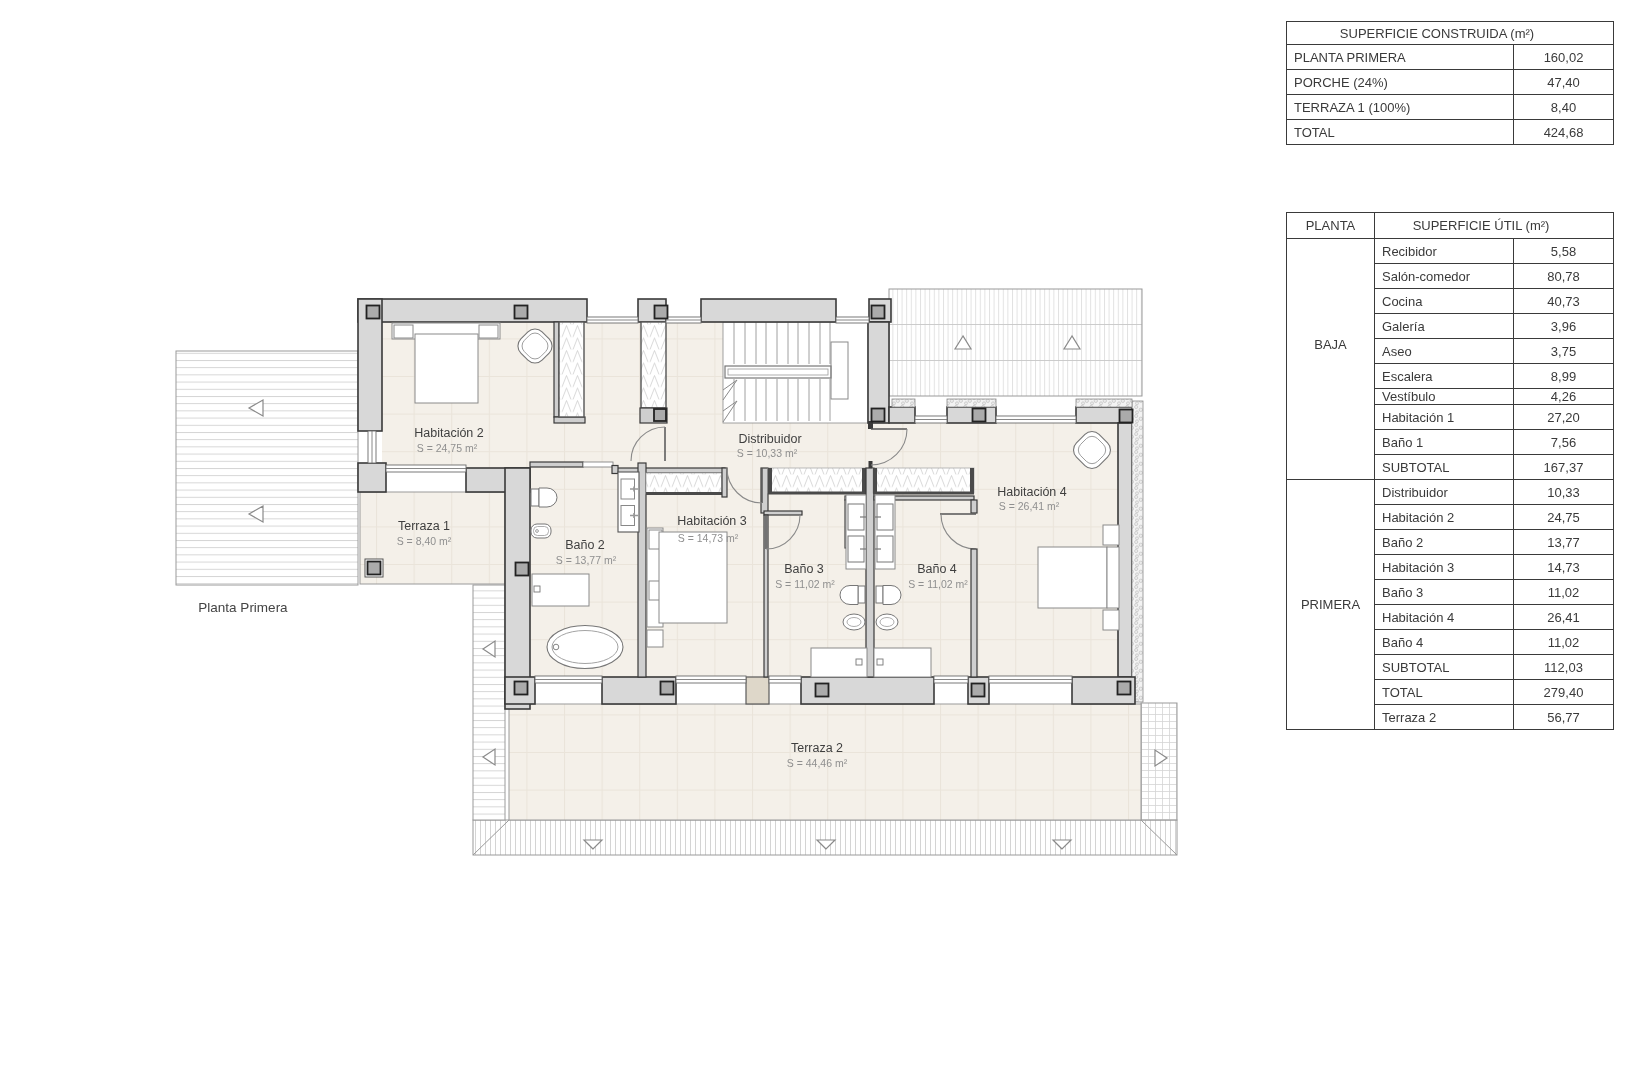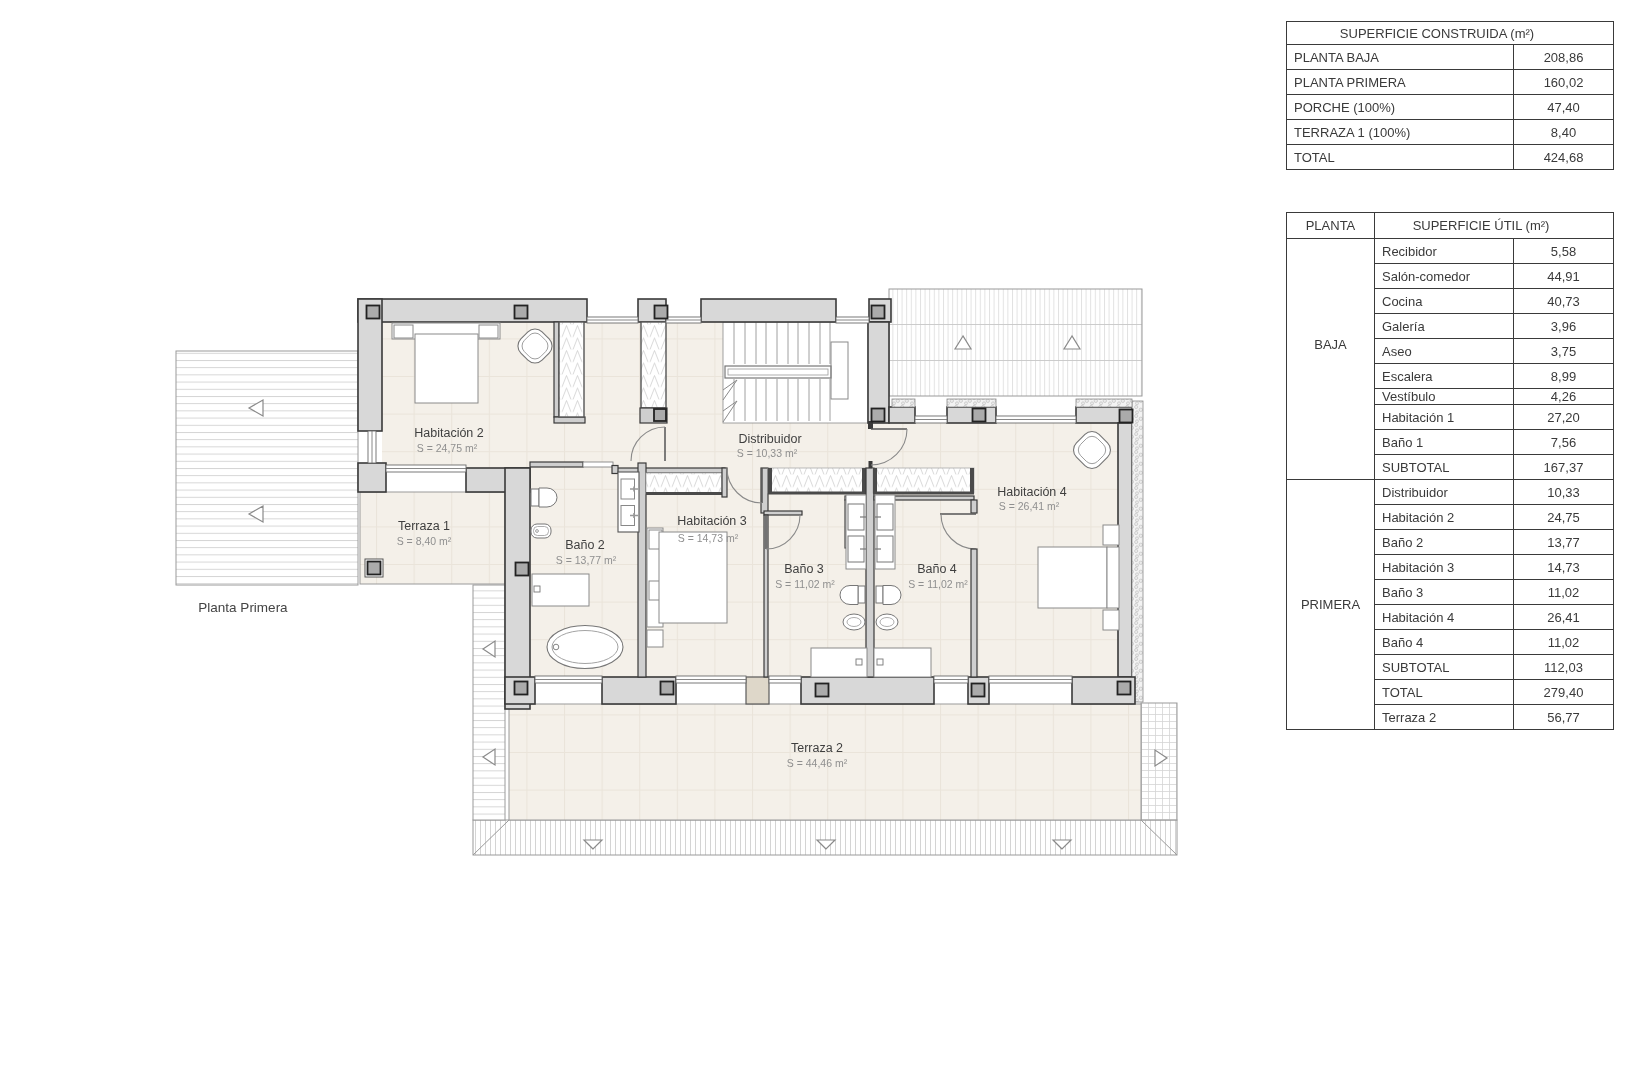--- a/index.html
+++ b/index.html
@@ -531,29 +531,25 @@
 <table id="t1" style="left:1286px;top:21px;width:327px">
   <colgroup>
         <col style="width:227px">
         <col style="width:100px">
       </colgroup>
   <tbody>
         <tr style="height:23px">
           <th colspan="2" class="ctr" style="padding-right:26px">SUPERFICIE CONSTRUIDA (m²)</th>
         </tr>
   <tr style="height:25px">
-          <td class="lbl">PLANTA BAJA</td>
-          <td class="val">208,86</td>
-        </tr>
-  <tr style="height:25px">
           <td class="lbl">PLANTA PRIMERA</td>
           <td class="val">160,02</td>
         </tr>
   <tr style="height:25px">
-          <td class="lbl">PORCHE (100%)</td>
+          <td class="lbl">PORCHE (24%)</td>
           <td class="val">47,40</td>
         </tr>
   <tr style="height:25px">
           <td class="lbl">TERRAZA 1 (100%)</td>
           <td class="val">8,40</td>
         </tr>
   <tr style="height:25px">
           <td class="lbl">TOTAL</td>
           <td class="val">424,68</td>
         </tr>
@@ -571,21 +567,21 @@
           <td class="ctr">PLANTA</td>
           <td colspan="2" class="ctr" style="padding-right:26px">SUPERFICIE ÚTIL (m²)</td>
         </tr>
   <tr style="height:25px">
           <td rowspan="10" class="ctr" style="padding-bottom:30px">BAJA</td>
           <td class="lbl">Recibidor</td>
           <td class="val">5,58</td>
         </tr>
   <tr style="height:25px">
           <td class="lbl">Salón-comedor</td>
-          <td class="val">44,91</td>
+          <td class="val">80,78</td>
         </tr>
   <tr style="height:25px">
           <td class="lbl">Cocina</td>
           <td class="val">40,73</td>
         </tr>
   <tr style="height:25px">
           <td class="lbl">Galería</td>
           <td class="val">3,96</td>
         </tr>
   <tr style="height:25px">

